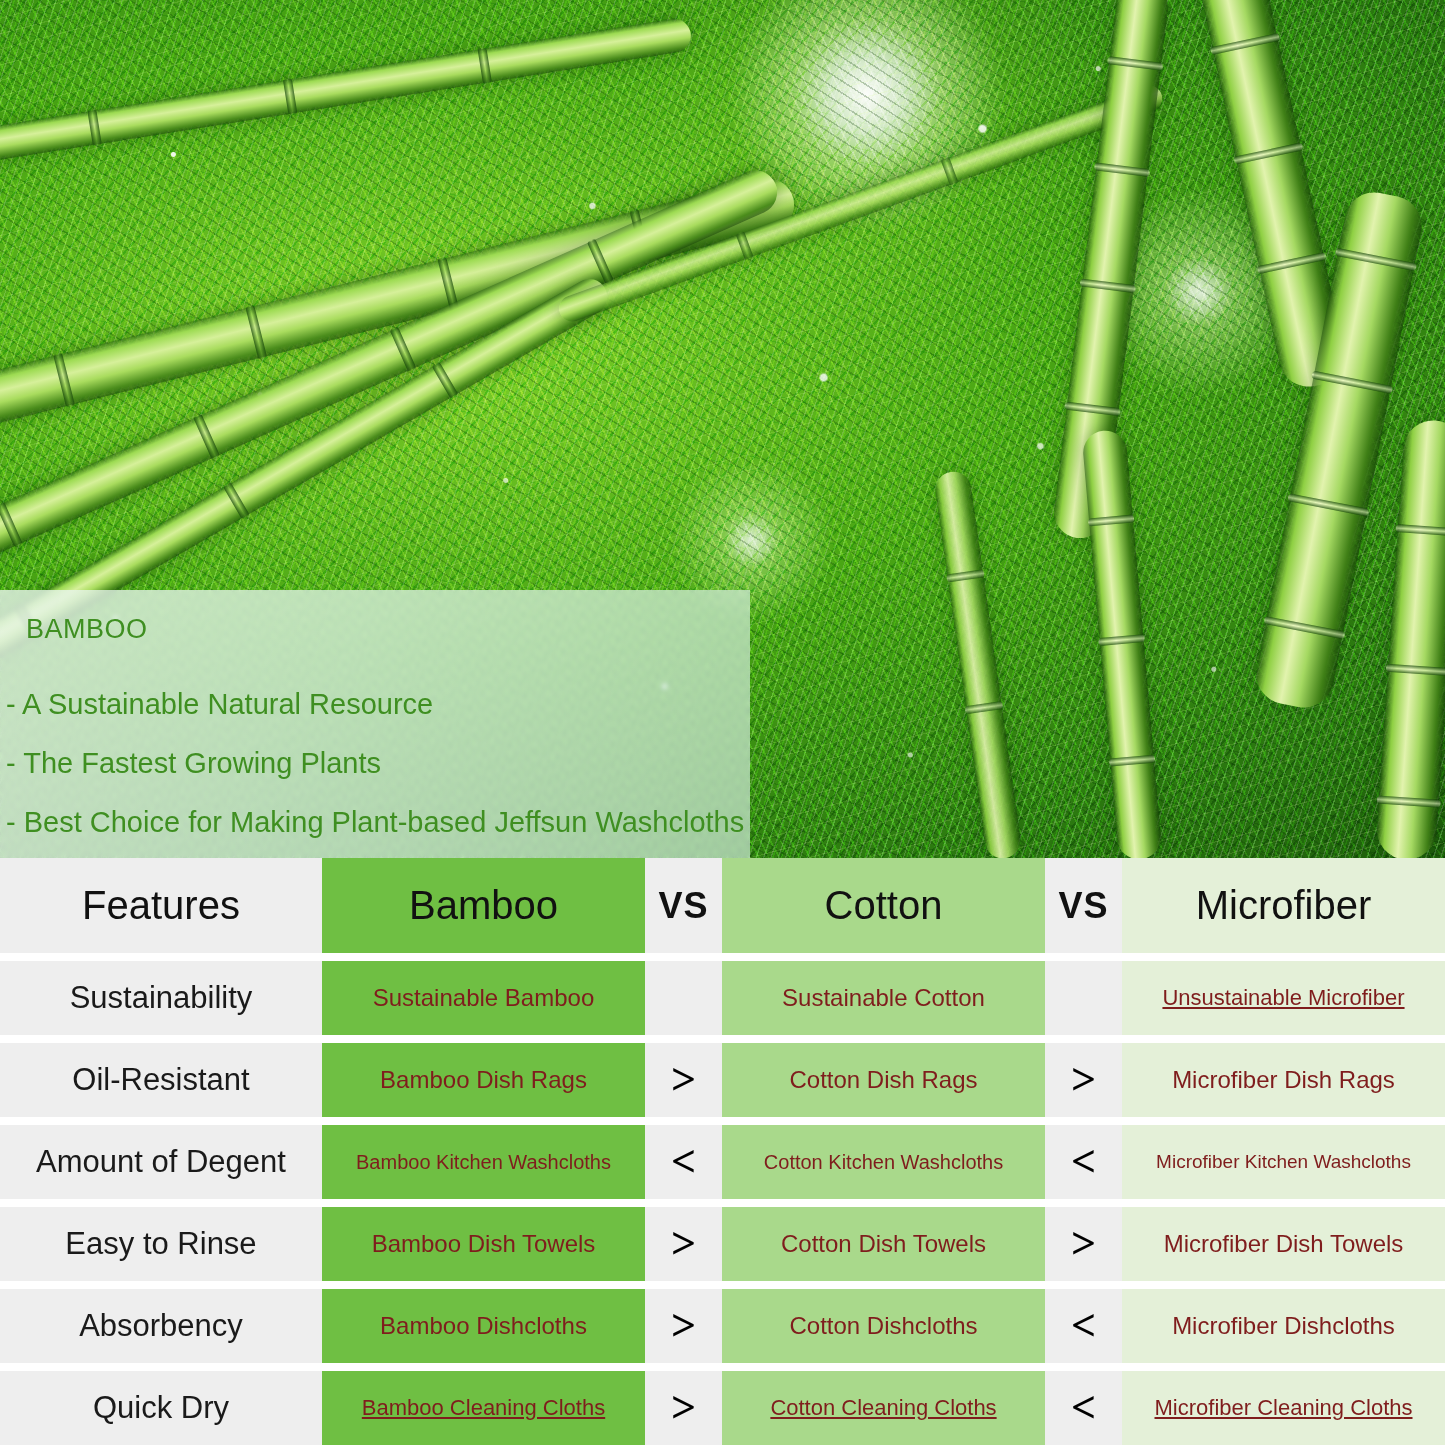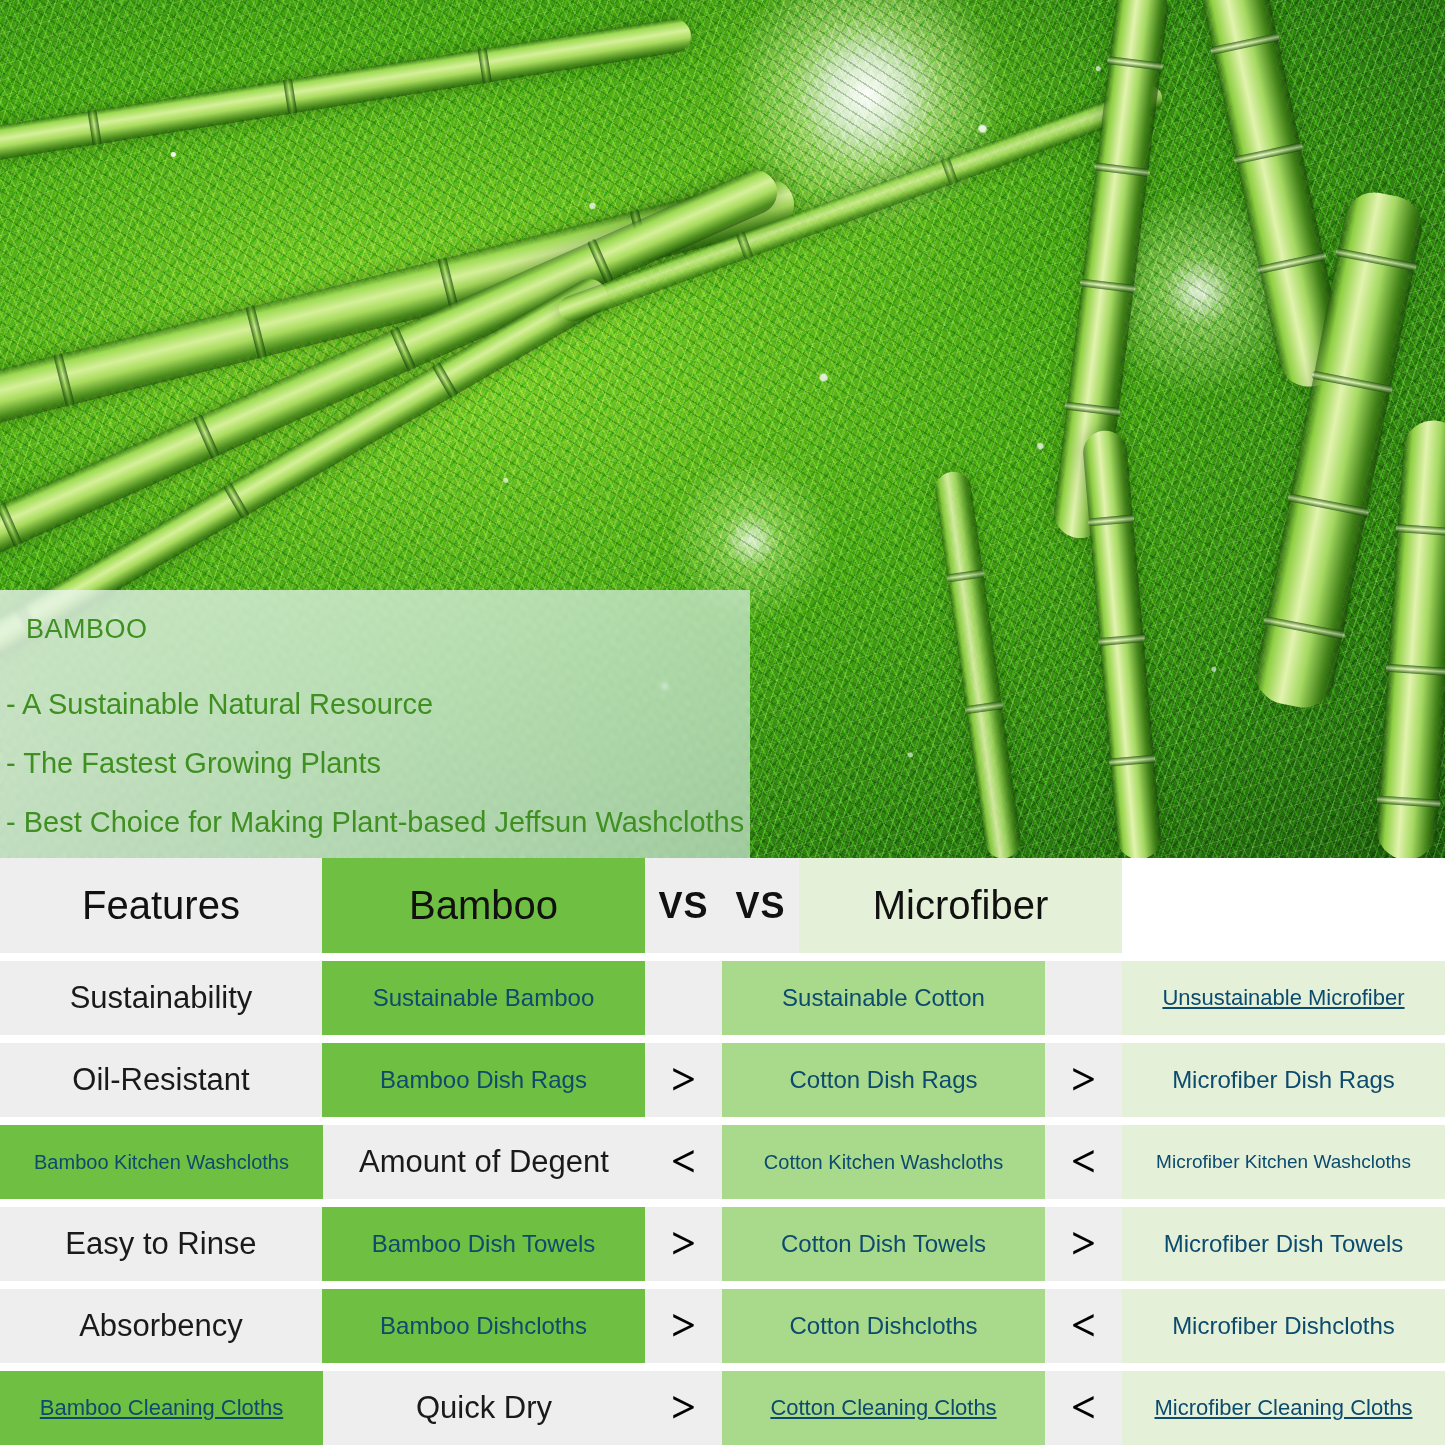--- a/index.html
+++ b/index.html
@@ -89,21 +89,21 @@
   .cot{background:#a9d98b;}
   .mic{background:#e4f0d8;}
 
   .hdr{--rh:95px;}
   .hdr .c-feat,.hdr .c-vs,.hdr .c-vs2{background:#eeeeee;}
   .hdr .txt{font-size:40px;color:#111;}
   .hdr .vs{font-size:36px;color:#111;font-weight:700;letter-spacing:1px;}
 
   .body-row{--rh:74px;}
   .body-row .feat{font-size:31px;color:#1a1a1a;}
-  .body-row .val{font-size:24px;color:#0c4a6e;padding:0 6px;}
+  .body-row .val{font-size:24px;color:#7f1d1d;padding:0 6px;}
   .body-row .val.small{font-size:22px;text-decoration:underline;}
   .body-row .val.xsmall{font-size:20px;}
   .sym{font-size:44px;color:#000;font-weight:700;line-height:1;font-family:"Liberation Serif",serif;}
 </style>
 </head>
 <body>
 
 <div class="page">
 
   <div class="hero">
@@ -188,20 +188,23 @@
     <div class="row hdr">
       <div class="cell c-feat">
         <span class="txt">Features</span>
       </div>
       <div class="cell c-main bam">
         <span class="txt">Bamboo</span>
       </div>
       <div class="cell c-vs">
         <span class="vs">VS</span>
       </div>
+      <div class="cell c-cot cot">
+        <span class="txt">Cotton</span>
+      </div>
       <div class="cell c-vs2">
         <span class="vs">VS</span>
       </div>
       <div class="cell c-mic mic">
         <span class="txt">Microfiber</span>
       </div>
     </div>
 
     <div class="row body-row">
       <div class="cell c-feat">
@@ -239,26 +242,26 @@
         </div>
       <div class="cell c-vs2">
         <span class="sym">&gt;</span>
         </div>
       <div class="cell c-mic mic">
         <span class="val">Microfiber Dish Rags</span>
         </div>
     </div>
 
     <div class="row body-row">
+      <div class="cell c-feat">
+        <span class="feat">Amount of Degent</span>
+        </div>
       <div class="cell c-main bam">
         <span class="val xsmall">Bamboo Kitchen Washcloths</span>
         </div>
-      <div class="cell c-feat">
-        <span class="feat">Amount of Degent</span>
-        </div>
       <div class="cell c-vs">
         <span class="sym">&lt;</span>
         </div>
       <div class="cell c-cot cot">
         <span class="val xsmall">Cotton Kitchen Washcloths</span>
         </div>
       <div class="cell c-vs2">
         <span class="sym">&lt;</span>
         </div>
       <div class="cell c-mic mic">
@@ -302,25 +305,25 @@
         </div>
       <div class="cell c-vs2">
         <span class="sym">&lt;</span>
         </div>
       <div class="cell c-mic mic">
         <span class="val">Microfiber Dishcloths</span>
         </div>
     </div>
 
     <div class="row body-row">
+      <div class="cell c-feat">
+        <span class="feat">Quick Dry</span>
+        </div>
       <div class="cell c-main bam">
         <span class="val small">Bamboo Cleaning Cloths</span>
-        </div>
-      <div class="cell c-feat">
-        <span class="feat">Quick Dry</span>
         </div>
       <div class="cell c-vs">
         <span class="sym">&gt;</span>
         </div>
       <div class="cell c-cot cot">
         <span class="val small">Cotton Cleaning Cloths</span>
         </div>
       <div class="cell c-vs2">
         <span class="sym">&lt;</span>
         </div>

